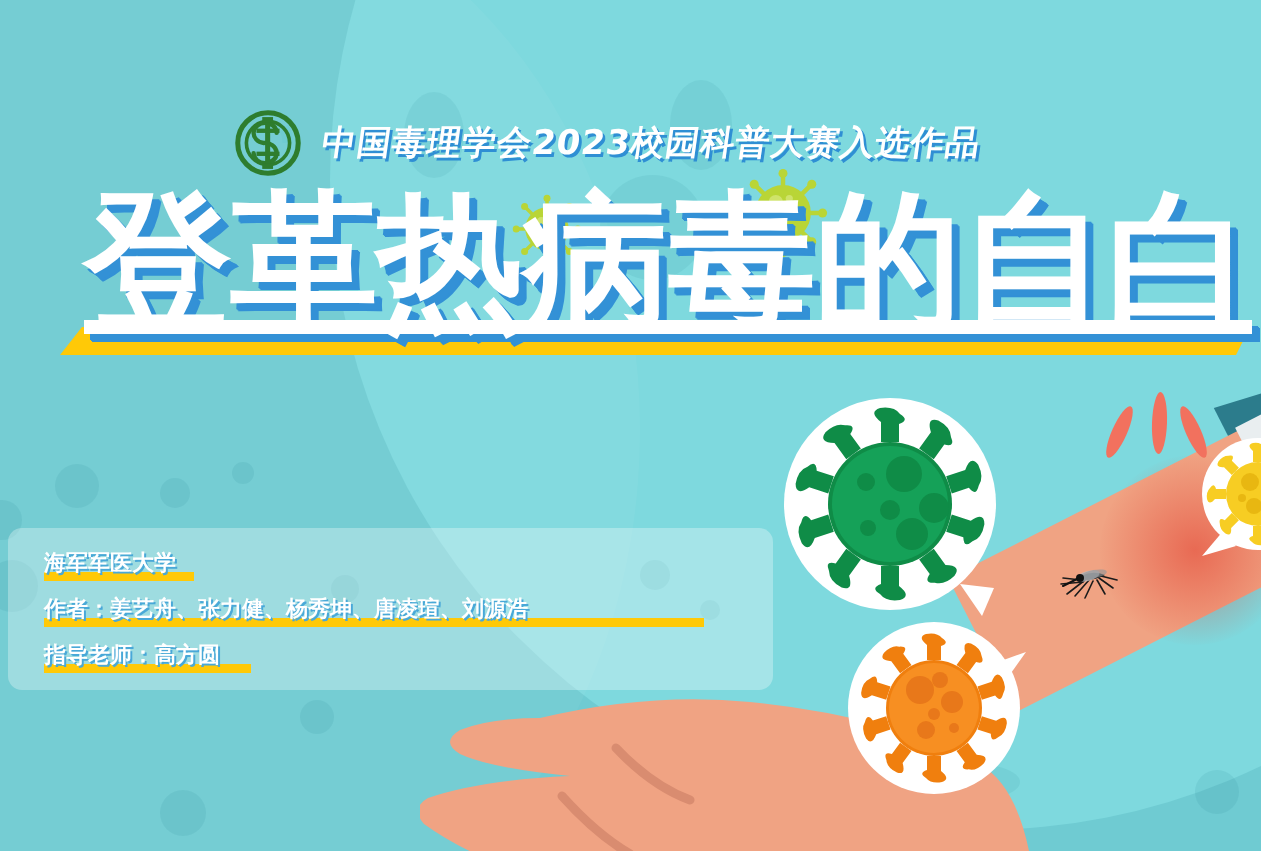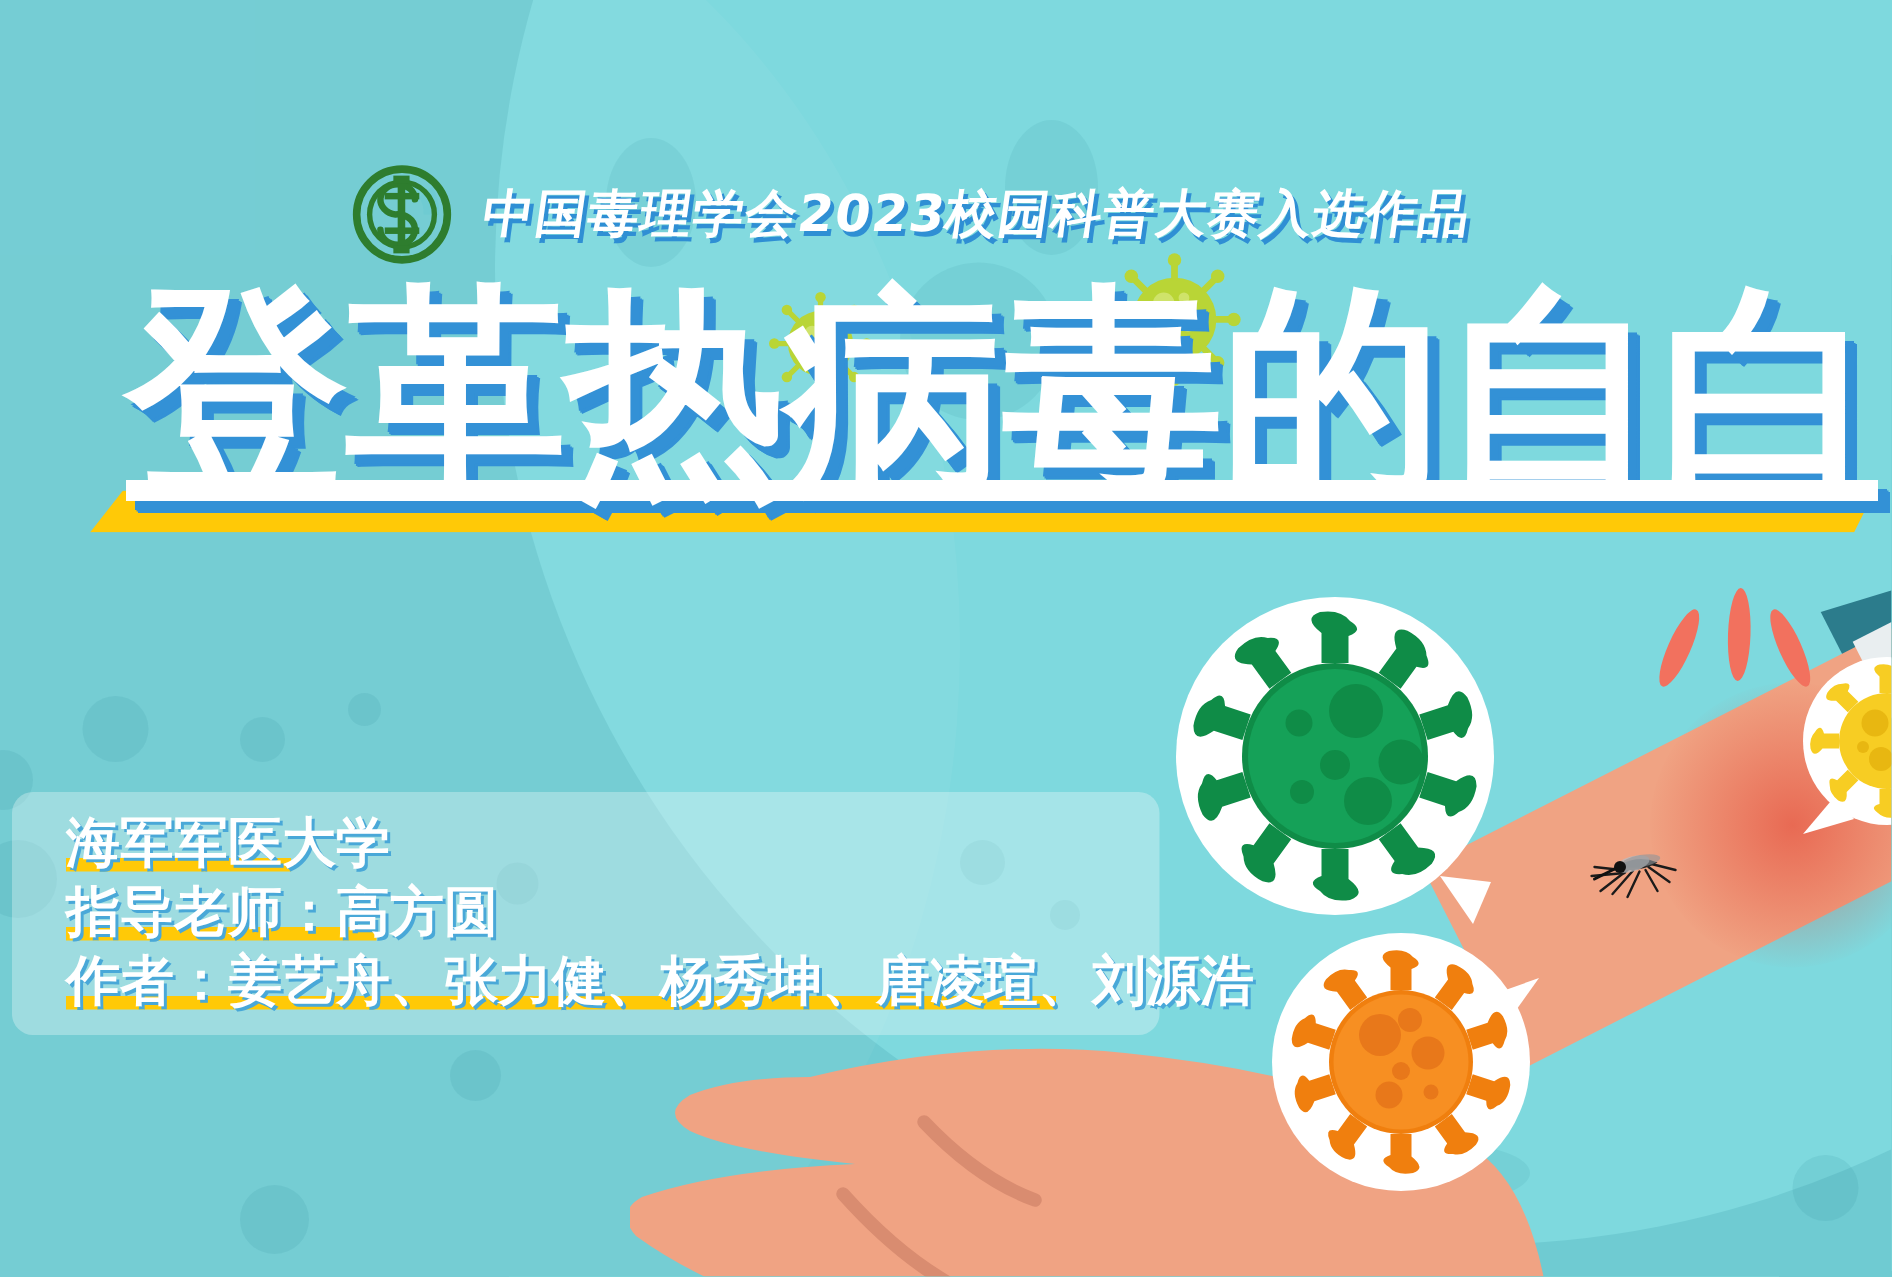--- a/index.html
+++ b/index.html
@@ -83,21 +83,21 @@
     border-radius:14px;
     z-index:13;
   }
   .credits{
     position:absolute; left:44px; top:540px;
     z-index:15;
   }
   .credit-line{
     position:relative;
     display:inline-block;
-    font-size:36px; font-weight:bold; color:#ffffff;
+    font-size:22px; font-weight:bold; color:#ffffff;
     line-height:45px; white-space:nowrap;
     font-family:"DejaVu Sans","Liberation Sans",sans-serif;
     text-shadow: 2px 2px 0 #49a8d8;
     margin-bottom:0px;
   }
   .credit-row{ position:relative; display:block; margin-bottom:1px; }
   .credit-row .hl{
     position:absolute; left:0; bottom:4px; height:9px;
     background:#ffc907; z-index:-1;
   }
@@ -398,22 +398,22 @@
 
   <div class="shadow-soft" style="left:900px;top:762px;width:120px;height:40px;"></div>
 
   <div class="credits-card"></div>
   <div class="credits">
     <div class="credit-row">
       <span class="hl" style="width:150px;"></span>
       <span class="credit-line">海军军医大学</span>
     </div>
     <div class="credit-row">
+      <span class="hl" style="width:660px;"></span>
+      <span class="credit-line">作者：姜艺舟、张力健、杨秀坤、唐凌瑄、刘源浩</span>
+    </div>
+    <div class="credit-row">
       <span class="hl" style="width:207px;"></span>
       <span class="credit-line">指导老师：高方圆</span>
     </div>
-    <div class="credit-row">
-      <span class="hl" style="width:660px;"></span>
-      <span class="credit-line">作者：姜艺舟、张力健、杨秀坤、唐凌瑄、刘源浩</span>
-    </div>
   </div>
 
 </div>
 
 </body></html>

